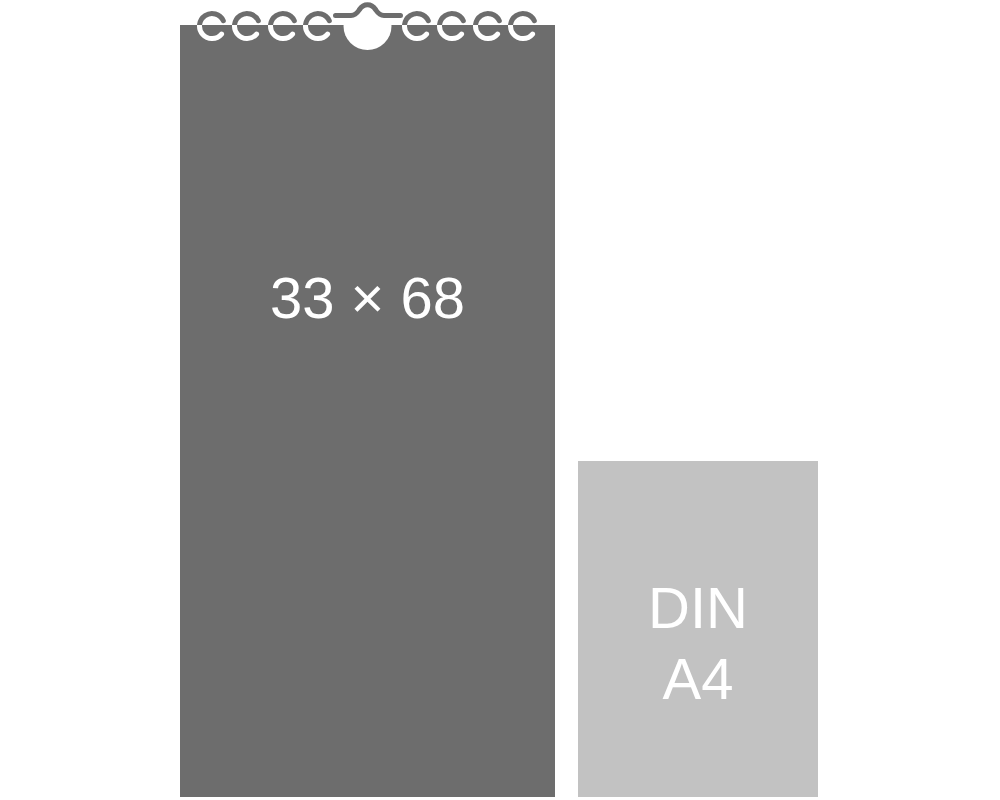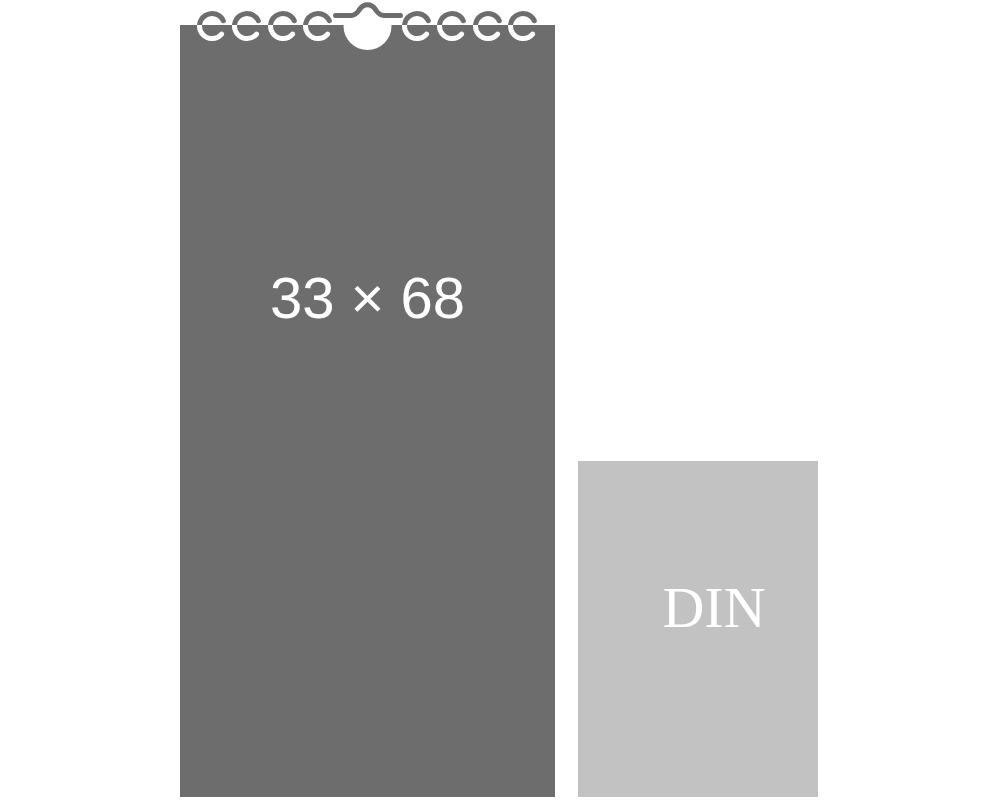--- a/index.html
+++ b/index.html
@@ -30,21 +30,21 @@
 
   .size-label{
     position:absolute;
     color:var(--label-text);
     font-size:58px;
     text-align:center;
     white-space:nowrap;
     user-select:none;
   }
   .calendar-label{left:180px;top:267px;width:375px;line-height:62px;}
-  .a4-label{left:594px;top:572px;width:240px;line-height:71px;font-family:Liberation Serif, serif;}
+  .a4-label{left:578px;top:572px;width:240px;line-height:71px;}
 
   svg.binding{position:absolute;left:0;top:0;display:block;}
   .rings-above{stroke:var(--calendar-fill);}
   .rings-below{stroke:var(--label-text);}
   .rings-above,.rings-below{fill:none;stroke-width:5;stroke-linecap:round;}
   .hanger-wire{fill:none;stroke:var(--calendar-fill);stroke-width:5;stroke-linecap:round;stroke-linejoin:round;}
   .hanger-hole{fill:var(--page-bg);}
 </style>
 </head>
 <body>
@@ -92,15 +92,16 @@
       <use href="#ringShape" transform="translate(523,26)"></use>
     </g>
   </svg>
 
   <div class="size-label calendar-label">
     <span>33 × 68</span><br>
   </div>
 
   <div class="size-label a4-label">
     <span>DIN</span><br>
+    <span>A4</span>
   </div>
 
 </div>
 
 </body></html>

